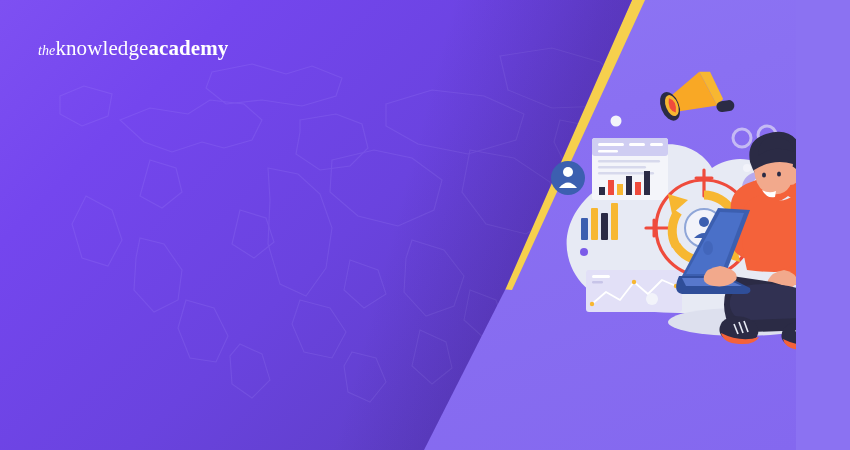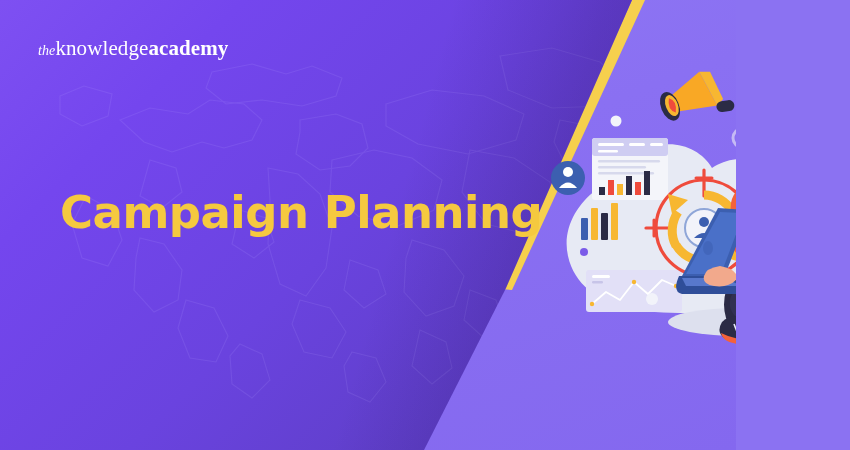--- a/index.html
+++ b/index.html
@@ -2,21 +2,21 @@
 <html><head>
 <meta charset="utf-8">
 <style>
   html,body{margin:0;padding:0;}
   body{
     width:850px;height:450px;overflow:hidden;
     font-family:"Liberation Sans", sans-serif;
     background:#8B72F2;
   }
   .banner{
-    position:relative;width:736px;height:450px;overflow:hidden;
+    position:relative;width:796px;height:450px;overflow:hidden;
     background:#8B72F2;
   }
 
   
   .bg-right{
     position:absolute;inset:0;
     background:linear-gradient(160deg,#9079F5 0%,#8A70F2 45%,#8468EF 100%);
   }
 
   
@@ -117,21 +117,20 @@
       </g>
     </svg>
   </div>
 
   <div class="panel-shade"></div>
 
   <div class="logo">
     <span class="lg-the">the</span><span class="lg-know">knowledge</span><span class="lg-acad">academy</span>
   </div>
 
-  <div class="title">Campaign Planning</div>
 
   <div class="illustration">
     <svg viewBox="0 0 314 300" width="314" height="300" aria-hidden="true">
 
       <g>
         <path d="M60 120
                  C 40 135, 26 160, 32 186
                  C 38 214, 62 232, 92 238
                  C 116 244, 140 242, 162 244
                  C 190 248, 216 250, 242 240

